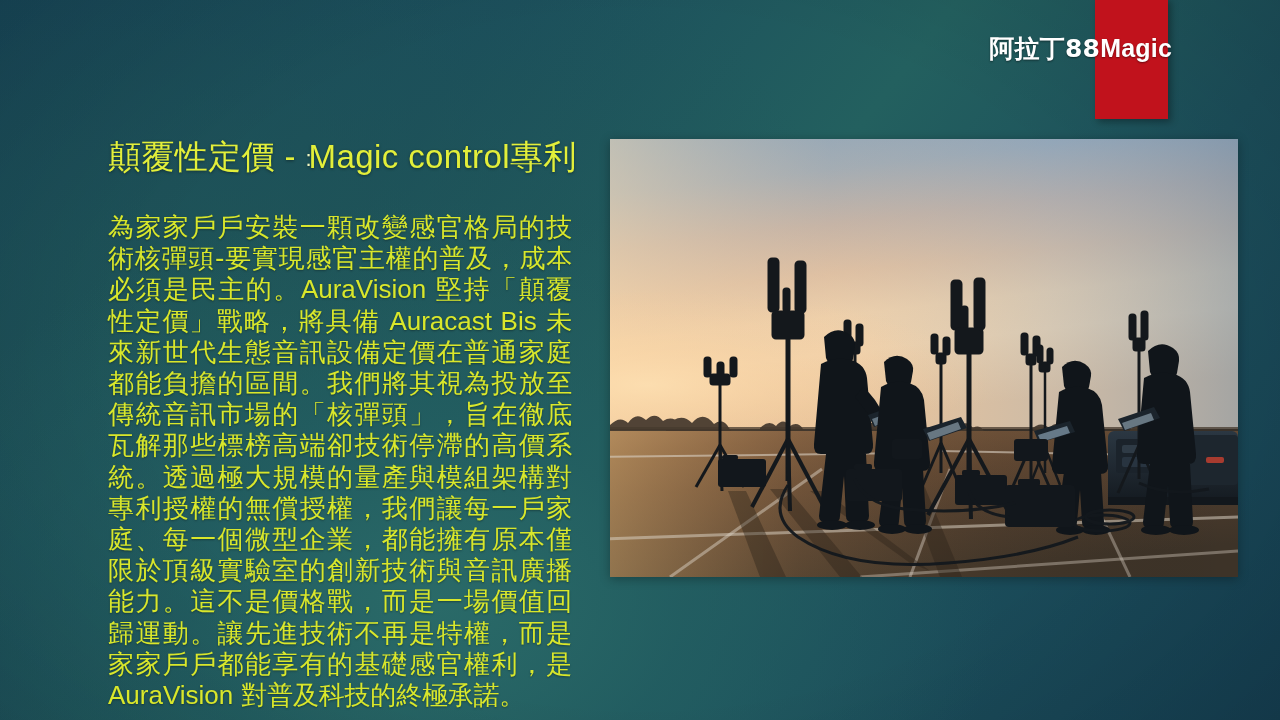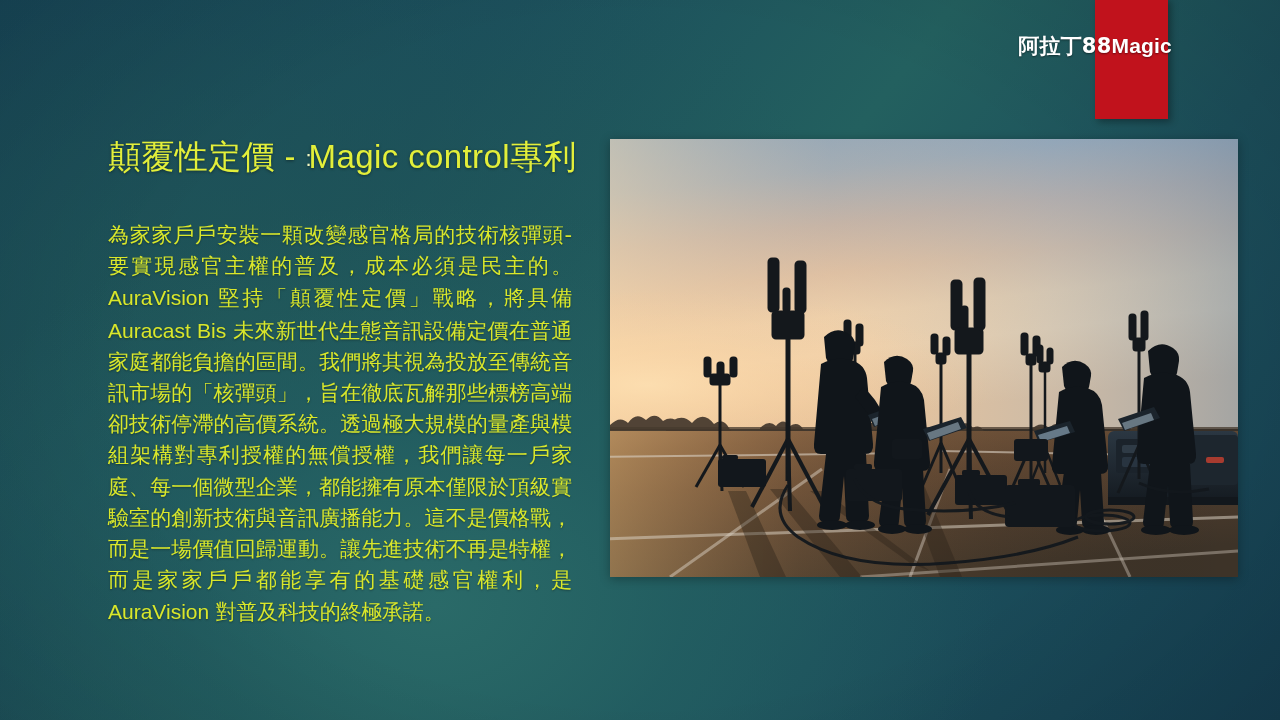--- a/index.html
+++ b/index.html
@@ -44,21 +44,21 @@
     height: 121px;
     background: #c1121c;
     box-shadow: 3px 3px 7px rgba(0,0,0,0.33);
   }
   .brand-text {
     position: absolute;
     top: 32px;
     right: 108px;
     white-space: nowrap;
     color: #ffffff;
-    font-size: 21px;
+    font-size: 25px;
     font-weight: 600;
     letter-spacing: 0.2px;
     text-shadow: 0 1px 2px rgba(0,0,0,0.45);
     z-index: 5;
   }
   .brand-text .cjk { font-family: "DejaVu Sans", "Liberation Sans", sans-serif; }
 
   
   .slide-title {
     position: absolute;
@@ -79,24 +79,24 @@
     position: relative;
     top: -2px;
     color: #f2f7c0;
     font-size: 22px;
   }
 
   
   .body-copy {
     position: absolute;
     left: 108px;
-    top: 220px;
+    top: 212px;
     width: 464px;
     color: #d9e72b;
-    font-size: 21px;
+    font-size: 26px;
     line-height: 31.2px;
     letter-spacing: -0.2px;
     text-align: justify;
     text-shadow: 0 1px 2px rgba(0,0,0,0.35);
     font-family: "DejaVu Sans", "Liberation Sans", sans-serif;
   }
   .body-copy .lat {
     font-family: "Liberation Sans", "DejaVu Sans", sans-serif;
     letter-spacing: 0;
   }

